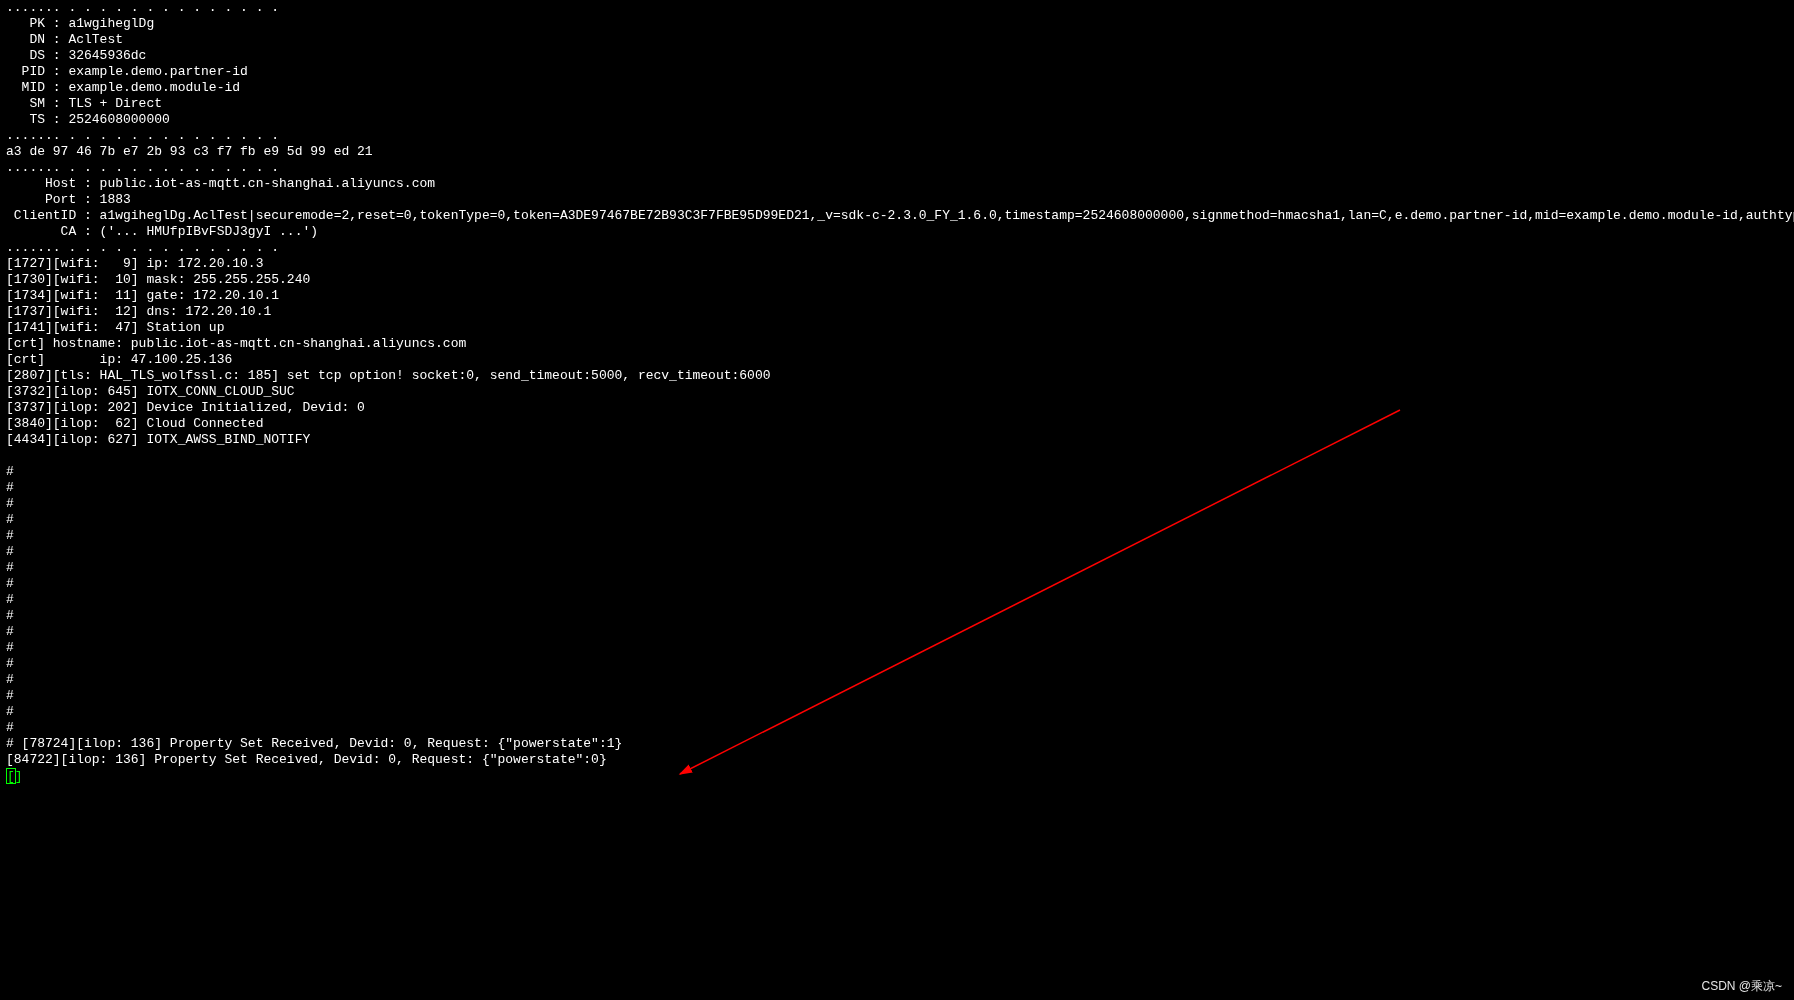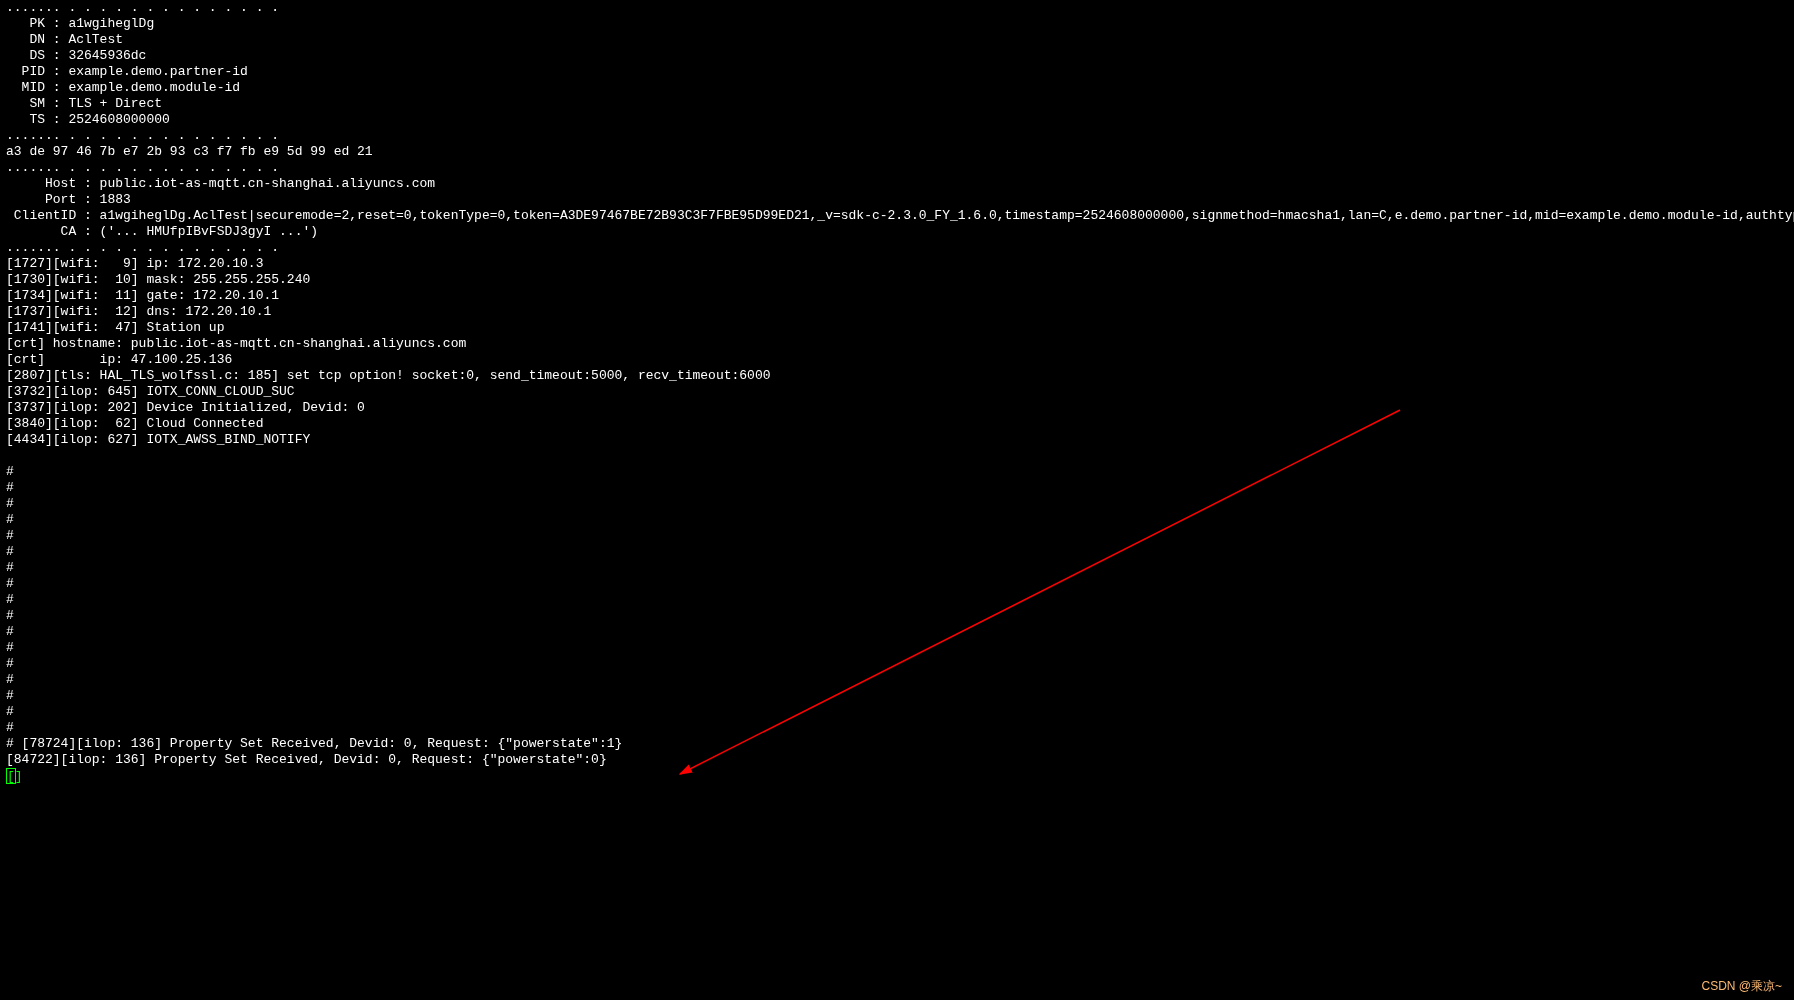--- a/index.html
+++ b/index.html
@@ -1,20 +1,20 @@
 <!DOCTYPE html>
 <html><head>
 <meta charset="utf-8">
 <style>
   html,body{margin:0;padding:0;background:#000;color:#fff;font-family:Consolas,Monaco,"Courier New",monospace;font-size:13px;line-height:16px;width:1794px;height:1000px;overflow:hidden;}
   #terminal{white-space:pre;padding:0 6px;position:relative;}
   .line{min-height:16px;}
   .cursor{display:inline-block;width:8px;height:14px;border:1px solid #0f0;color:#0f0;}
   .arrow-svg{position:absolute;top:0;left:0;pointer-events:none;}
-  .watermark{position:absolute;right:12px;bottom:6px;color:#fdba74;font-size:12px;font-family:Arial,sans-serif;}
+  .watermark{position:absolute;right:12px;bottom:6px;color:#e5e5e5;font-size:12px;font-family:Arial,sans-serif;}
 </style>
 </head>
 <body>
 
 <div id="terminal"><div class="line">....... . . . . . . . . . . . . . .</div><div class="line">   PK : a1wgiheglDg</div><div class="line">   DN : AclTest</div><div class="line">   DS : 32645936dc</div><div class="line">  PID : example.demo.partner-id</div><div class="line">  MID : example.demo.module-id</div><div class="line">   SM : TLS + Direct</div><div class="line">   TS : 2524608000000</div><div class="line">....... . . . . . . . . . . . . . .</div><div class="line">a3 de 97 46 7b e7 2b 93 c3 f7 fb e9 5d 99 ed 21</div><div class="line">....... . . . . . . . . . . . . . .</div><div class="line">     Host : public.iot-as-mqtt.cn-shanghai.aliyuncs.com</div><div class="line">     Port : 1883</div><div class="line"> ClientID : a1wgiheglDg.AclTest|securemode=2,reset=0,tokenType=0,token=A3DE97467BE72B93C3F7FBE95D99ED21,_v=sdk-c-2.3.0_FY_1.6.0,timestamp=2524608000000,signmethod=hmacsha1,lan=C,e.demo.partner-id,mid=example.demo.module-id,authtype=custom-ilop,_fy=1.6.0,_ss=1|</div><div class="line">       CA : ('... HMUfpIBvFSDJ3gyI ...')</div><div class="line">....... . . . . . . . . . . . . . .</div><div class="line">[1727][wifi:   9] ip: 172.20.10.3</div><div class="line">[1730][wifi:  10] mask: 255.255.255.240</div><div class="line">[1734][wifi:  11] gate: 172.20.10.1</div><div class="line">[1737][wifi:  12] dns: 172.20.10.1</div><div class="line">[1741][wifi:  47] Station up</div><div class="line">[crt] hostname: public.iot-as-mqtt.cn-shanghai.aliyuncs.com</div><div class="line">[crt]       ip: 47.100.25.136</div><div class="line">[2807][tls: HAL_TLS_wolfssl.c: 185] set tcp option! socket:0, send_timeout:5000, recv_timeout:6000</div><div class="line">[3732][ilop: 645] IOTX_CONN_CLOUD_SUC</div><div class="line">[3737][ilop: 202] Device Initialized, Devid: 0</div><div class="line">[3840][ilop:  62] Cloud Connected</div><div class="line">[4434][ilop: 627] IOTX_AWSS_BIND_NOTIFY</div><div class="line"></div><div class="line">#</div><div class="line">#</div><div class="line">#</div><div class="line">#</div><div class="line">#</div><div class="line">#</div><div class="line">#</div><div class="line">#</div><div class="line">#</div><div class="line">#</div><div class="line">#</div><div class="line">#</div><div class="line">#</div><div class="line">#</div><div class="line">#</div><div class="line">#</div><div class="line">#</div><div class="line"># [78724][ilop: 136] Property Set Received, Devid: 0, Request: {"powerstate":1}</div><div class="line">[84722][ilop: 136] Property Set Received, Devid: 0, Request: {"powerstate":0}</div><div class="line"><span class="cursor">[]</span></div></div>
 
 <svg class="arrow-svg" width="1794" height="1000">
   <defs>
     <marker id="ah" markerWidth="10" markerHeight="10" refX="8" refY="3" orient="auto" markerUnits="strokeWidth">
       <path d="M0,0 L0,6 L9,3 z" fill="#ff0000"></path>

